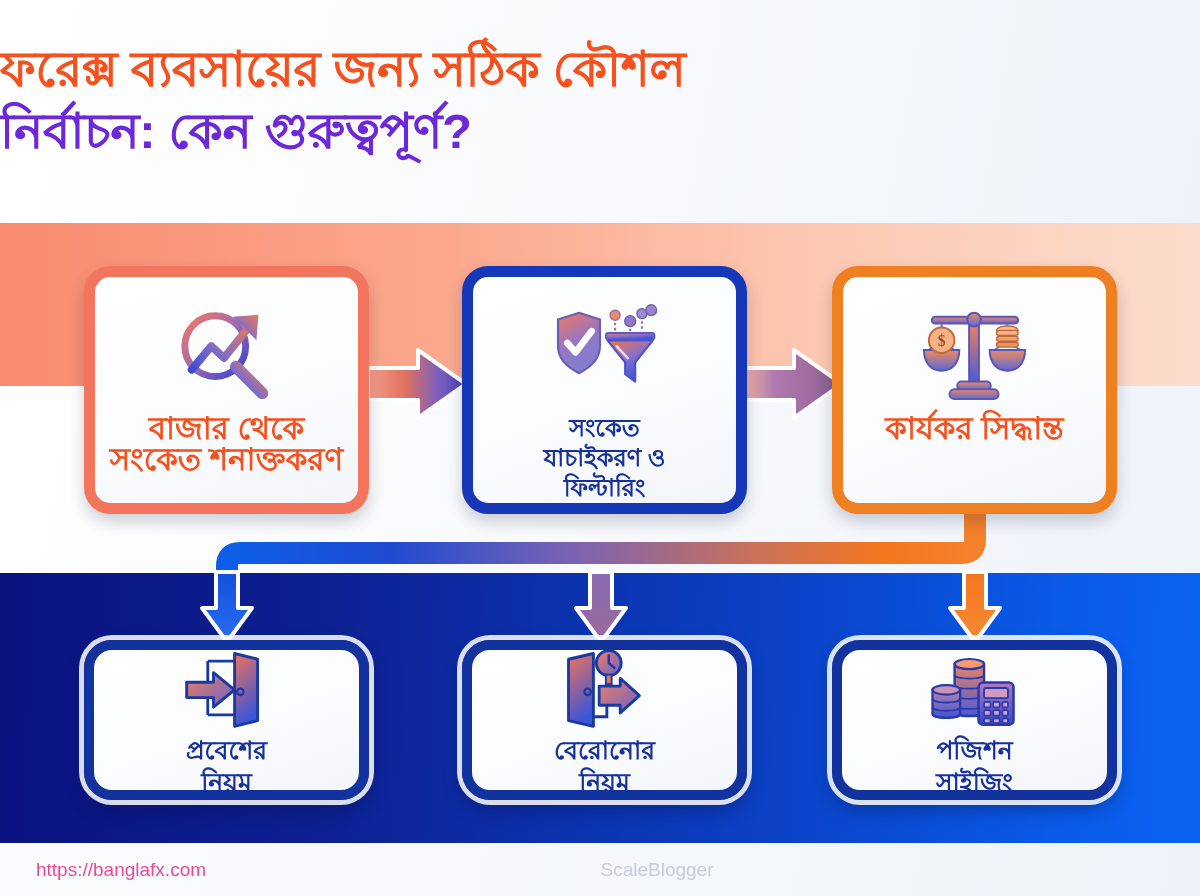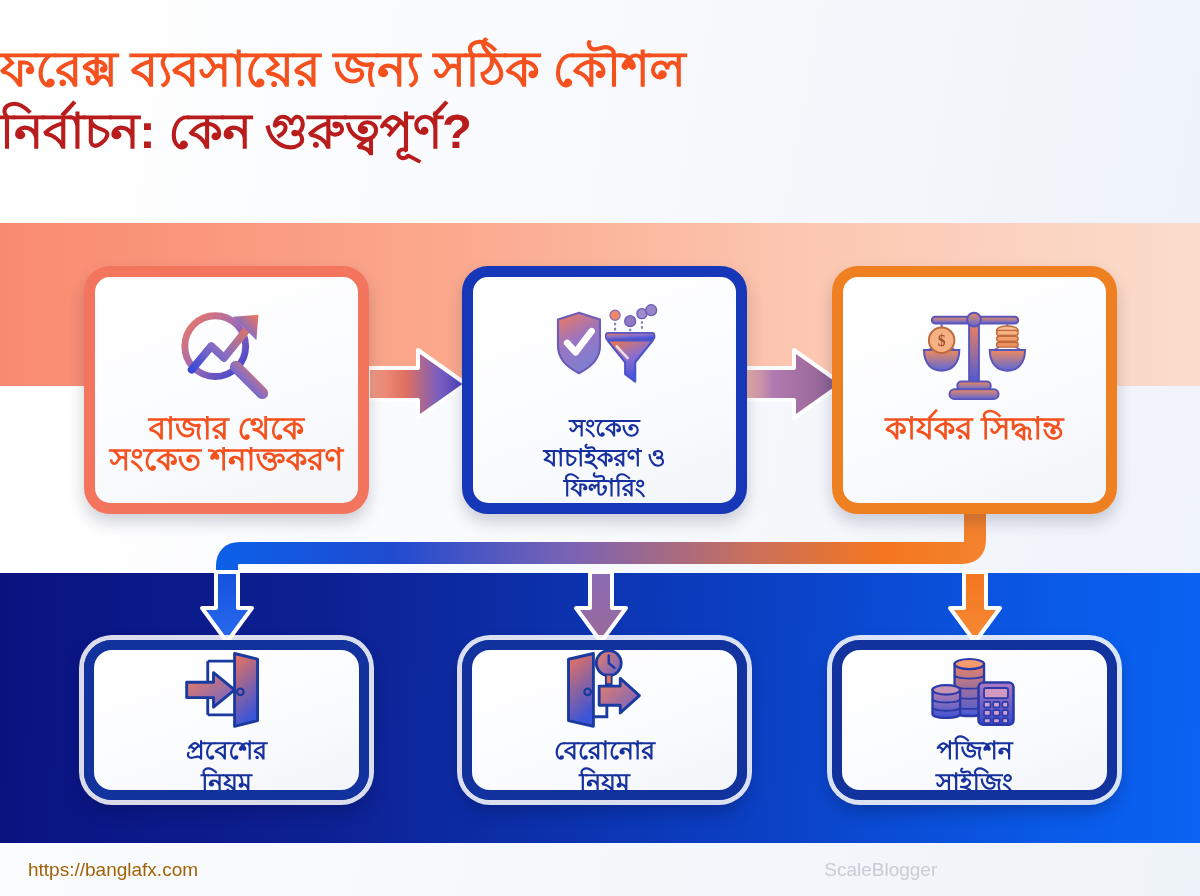--- a/index.html
+++ b/index.html
@@ -30,21 +30,21 @@
   }
   #title-wrap .tline {
     font-family: "Liberation Sans","DejaVu Sans",sans-serif;
     font-weight: bold;
     font-size: 49px;
     line-height: 62px;
     color: #f4511e;
     letter-spacing: -0.3px;
     text-shadow: 0 1px 0 rgba(255,255,255,.6);
   }
-  #title-wrap .tline.l2 { color: #b91c1c; }
+  #title-wrap .tline.l2 { color: #6d28d9; }
 
   
   .card {
     position: absolute;
     background: linear-gradient(160deg,#ffffff 0%,#fbfcfe 55%,#f2f5f9 100%);
     border-radius: 26px;
     display: flex; flex-direction: column;
     align-items: center; justify-content: flex-start;
     z-index: 6;
   }
@@ -98,23 +98,23 @@
 
   
   #connector { position: absolute; left: 0; top: 500px; width: 1200px; height: 160px; z-index: 4; }
 
   
   #footer {
     position: absolute; top: 843px; left: 0;
     width: 1200px; height: 53px;
     display: flex; align-items: center; z-index: 9;
   }
-  #footer .f-left  { flex: 1; padding-left: 28px; text-align: left;  font-size: 19px; color: #a16207; }
+  #footer .f-left  { flex: 1; padding-left: 36px; text-align: left;  font-size: 19px; color: #ec4899; }
   #footer .f-center{ flex: 1; text-align: center; font-size: 20px; color: #16245e; }
-  #footer .f-right { flex: 1; padding-right: 35px; text-align: center; font-size: 19px; color: #c7cdd6; }
+  #footer .f-right { flex: 1; padding-right: 35px; text-align: left; font-size: 19px; color: #c7cdd6; }
 </style>
 </head>
 <body>
 
 <div id="stage">
 
   <div class="band" id="band-top"></div>
   <div class="band" id="band-salmon"></div>
   <div class="band" id="band-mid"></div>
   <div class="band" id="band-navy"></div>

